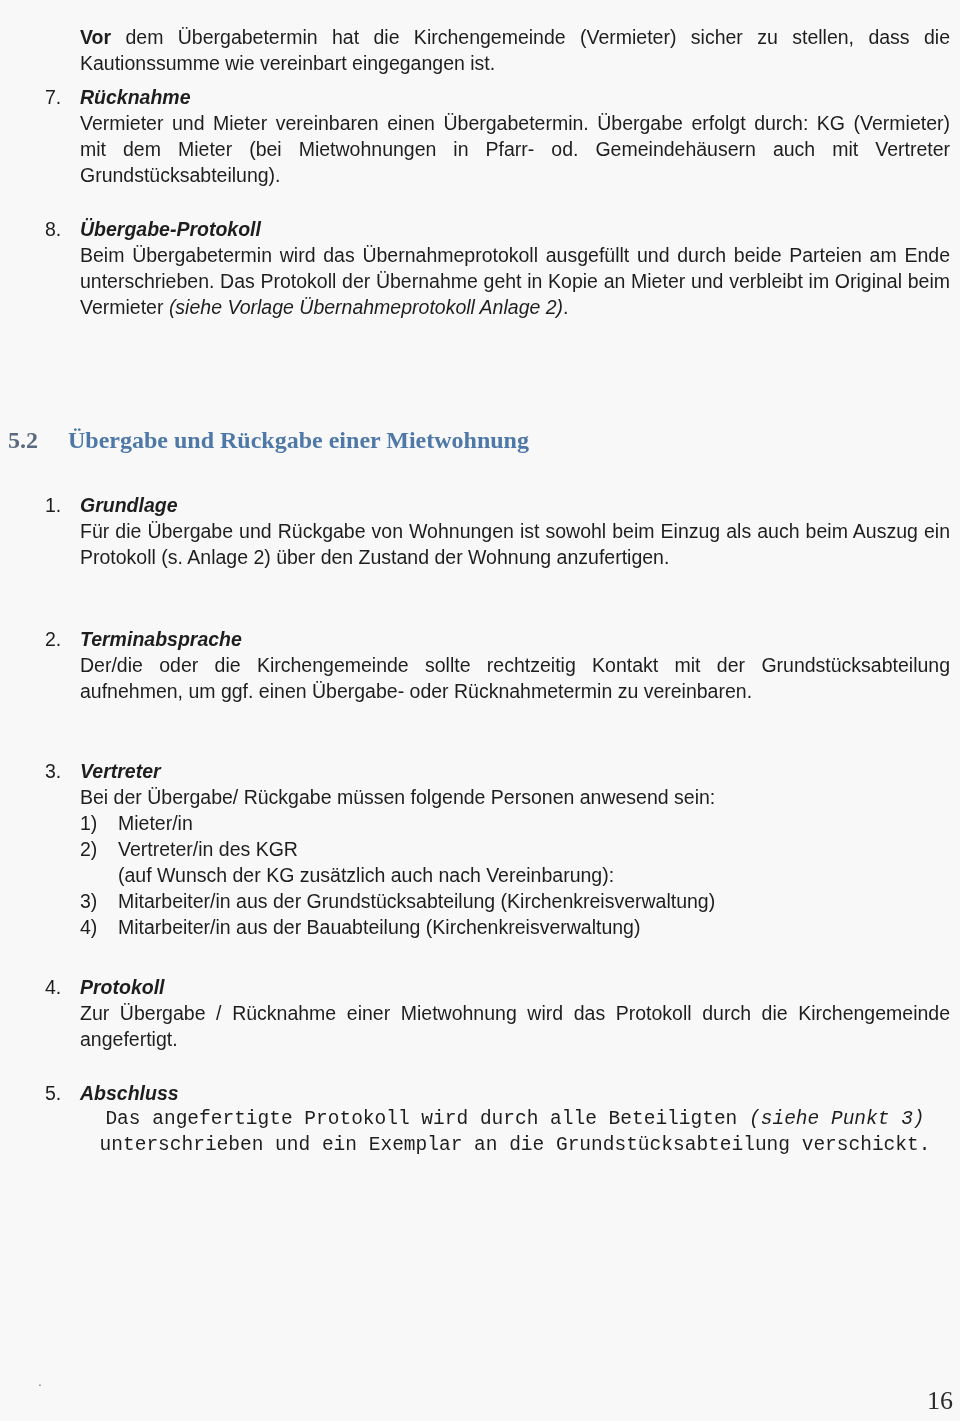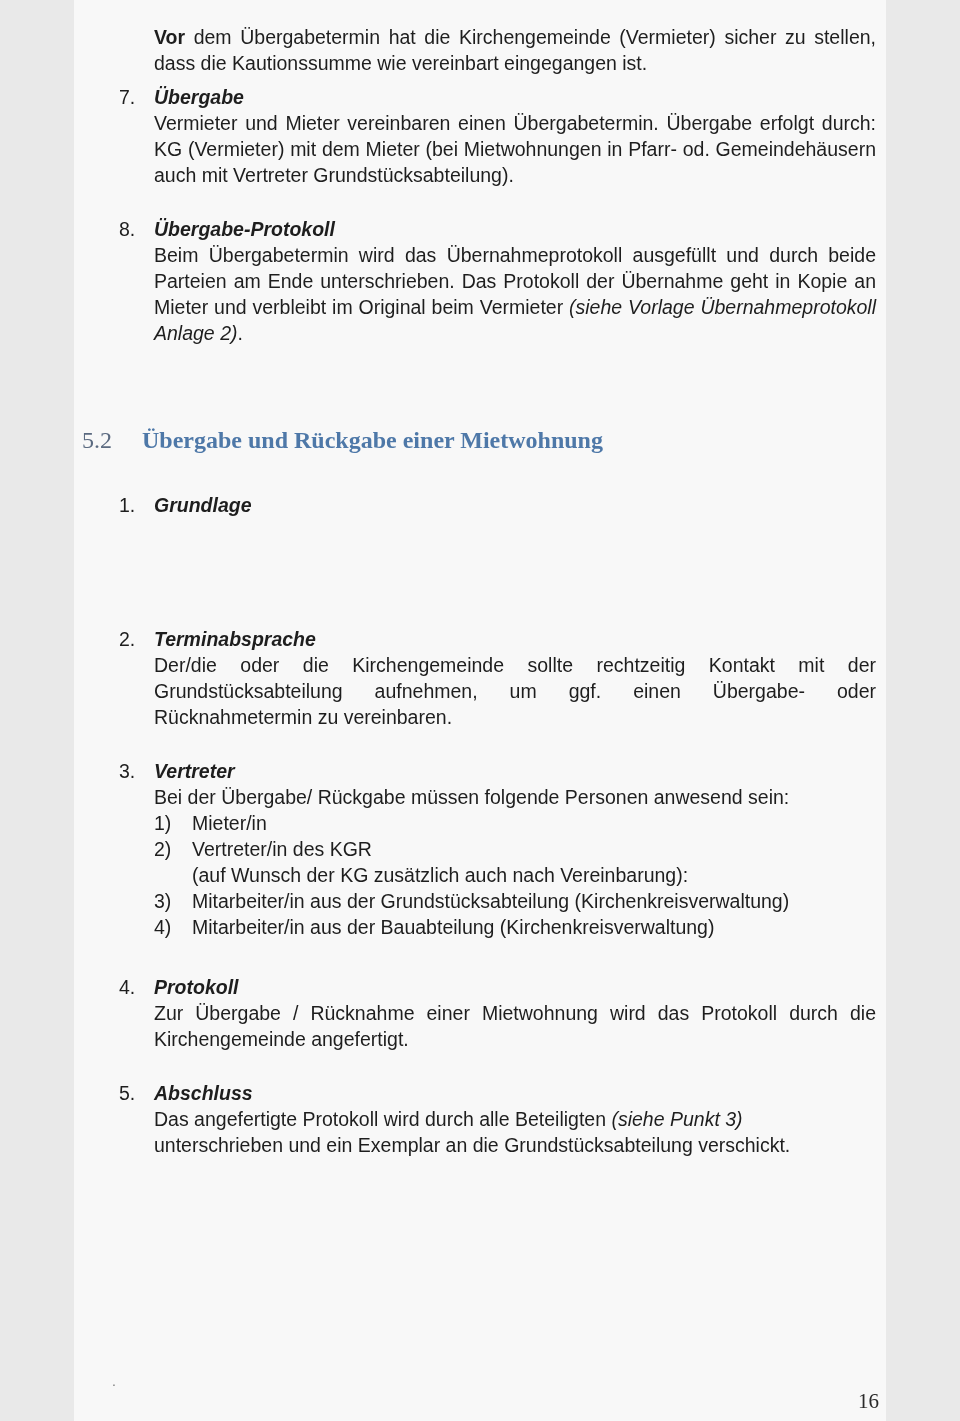--- a/index.html
+++ b/index.html
@@ -6,21 +6,21 @@
     --page-bg:#f8f8f8;
     --text:#1e1e1e;
     --chapter-number:#5b6a80;
     --chapter-title:#4e78a8;
     --page-number-color:#2a2a2a;
   }
   html,body{margin:0;padding:0;}
   body{background:#e9e9e9;}
   .page{
     position:relative;
-    width:812px;height:1421px;
+    width:960px;height:1421px;
     margin:0 auto;
     background:var(--page-bg);
     color:var(--text);
     font-family:"Liberation Sans", sans-serif;
     font-size:19.5px;
     line-height:26px;
     overflow:hidden;
   }
   .abs{position:absolute;}
   
@@ -36,46 +36,46 @@
   .sec-title{font-weight:bold;font-style:italic;}
   .sec-body{margin-left:35px;text-align:justify;}
   .sec-body .it{font-style:italic;}
   
   .chapter{
     left:8px;right:10px;
     font-family:"Liberation Serif", serif;
     font-size:24px;line-height:32px;
     display:flex;align-items:baseline;
   }
-  .chapter-num{flex:0 0 60px;color:var(--chapter-number);font-weight:normal;}
+  .chapter-num{flex:0 0 60px;color:var(--chapter-number);font-weight:bold;}
   .chapter-title{color:var(--chapter-title);font-weight:bold;}
   
   .plist{margin-left:35px;text-align:left;}
   .plist-row{display:flex;}
   .plist-marker{flex:0 0 38px;}
   .plist-sub{margin-left:38px;}
   
   .stray{left:38px;top:1368px;color:#7a7a7a;font-size:14px;}
   .pageno{
     right:7px;top:1388px;
     font-family:"Liberation Serif", serif;
-    font-size:21px;color:var(--page-number-color);
+    font-size:26px;color:var(--page-number-color);
   }
 </style>
 </head>
 <body>
 
 <div class="page">
 
   <p class="abs intro"><b>Vor</b><span> dem Übergabetermin hat die Kirchengemeinde (Vermieter) sicher zu stellen, dass die Kautionssumme wie vereinbart eingegangen ist.</span></p>
 
   <div class="abs section" style="top:84px;">
     <div class="sec-head">
       <span class="sec-num">7.</span>
-      <span class="sec-title">Übergabe</span>
+      <span class="sec-title">Rücknahme</span>
     </div>
     <p class="sec-body" style="margin:0 0 0 35px;">Vermieter und Mieter vereinbaren einen Übergabetermin. Übergabe erfolgt durch: KG (Vermieter) mit dem Mieter (bei Mietwohnungen in Pfarr- od. Gemeindehäusern auch mit Vertreter Grundstücksabteilung).</p>
   </div>
 
   <div class="abs section" style="top:216px;">
     <div class="sec-head">
       <span class="sec-num">8.</span>
       <span class="sec-title">Übergabe-Protokoll</span>
     </div>
     <p class="sec-body" style="margin:0 0 0 35px;"><span>Beim Übergabetermin wird das Übernahmeprotokoll ausgefüllt und durch beide Parteien am Ende unterschrieben. Das Protokoll der Übernahme geht in Kopie an Mieter und verbleibt im Original beim Vermieter </span><span class="it">(siehe Vorlage Übernahmeprotokoll Anlage 2)</span><span>.</span></p>
@@ -84,20 +84,21 @@
   <div class="abs chapter" style="top:424px;">
     <span class="chapter-num">5.2</span>
     <span class="chapter-title">Übergabe und Rückgabe einer Mietwohnung</span>
   </div>
 
   <div class="abs section" style="top:492px;">
     <div class="sec-head">
       <span class="sec-num">1.</span>
       <span class="sec-title">Grundlage</span>
     </div>
+    <p class="sec-body" style="margin:0 0 0 35px;">Für die Übergabe und Rückgabe von Wohnungen ist sowohl beim Einzug als auch beim Auszug ein Protokoll (s. Anlage 2) über den Zustand der Wohnung anzufertigen.</p>
   </div>
 
   <div class="abs section" style="top:626px;">
     <div class="sec-head">
       <span class="sec-num">2.</span>
       <span class="sec-title">Terminabsprache</span>
     </div>
     <p class="sec-body" style="margin:0 0 12px 35px;">Der/die oder die Kirchengemeinde sollte rechtzeitig Kontakt mit der Grundstücksabteilung aufnehmen, um ggf. einen Übergabe- oder Rücknahmetermin zu vereinbaren.</p>
   </div>
 
@@ -134,20 +135,20 @@
       <span class="sec-title">Protokoll</span>
     </div>
     <p class="sec-body" style="margin:0 0 0 35px;">Zur Übergabe / Rücknahme einer Mietwohnung wird das Protokoll durch die Kirchengemeinde angefertigt.</p>
   </div>
 
   <div class="abs section" style="top:1080px;">
     <div class="sec-head">
       <span class="sec-num">5.</span>
       <span class="sec-title">Abschluss</span>
     </div>
-    <p class="sec-body" style="margin:0 0 0 35px;text-align:left;"><span>Das angefertigte Protokoll wird durch alle Beteiligten </span><span class="it">(siehe Punkt 3)</span><span> unterschrieben und ein Exemplar an die Grundstücksabteilung verschickt.</span></p>
+    <p class="sec-body" style="margin:0 0 0 35px;text-align:center;font-family:Liberation Mono, monospace;"><span>Das angefertigte Protokoll wird durch alle Beteiligten </span><span class="it">(siehe Punkt 3)</span><span> unterschrieben und ein Exemplar an die Grundstücksabteilung verschickt.</span></p>
   </div>
 
   <span class="abs stray">.</span>
 
   <span class="abs pageno">16</span>
 
 </div>
 
 </body></html>

